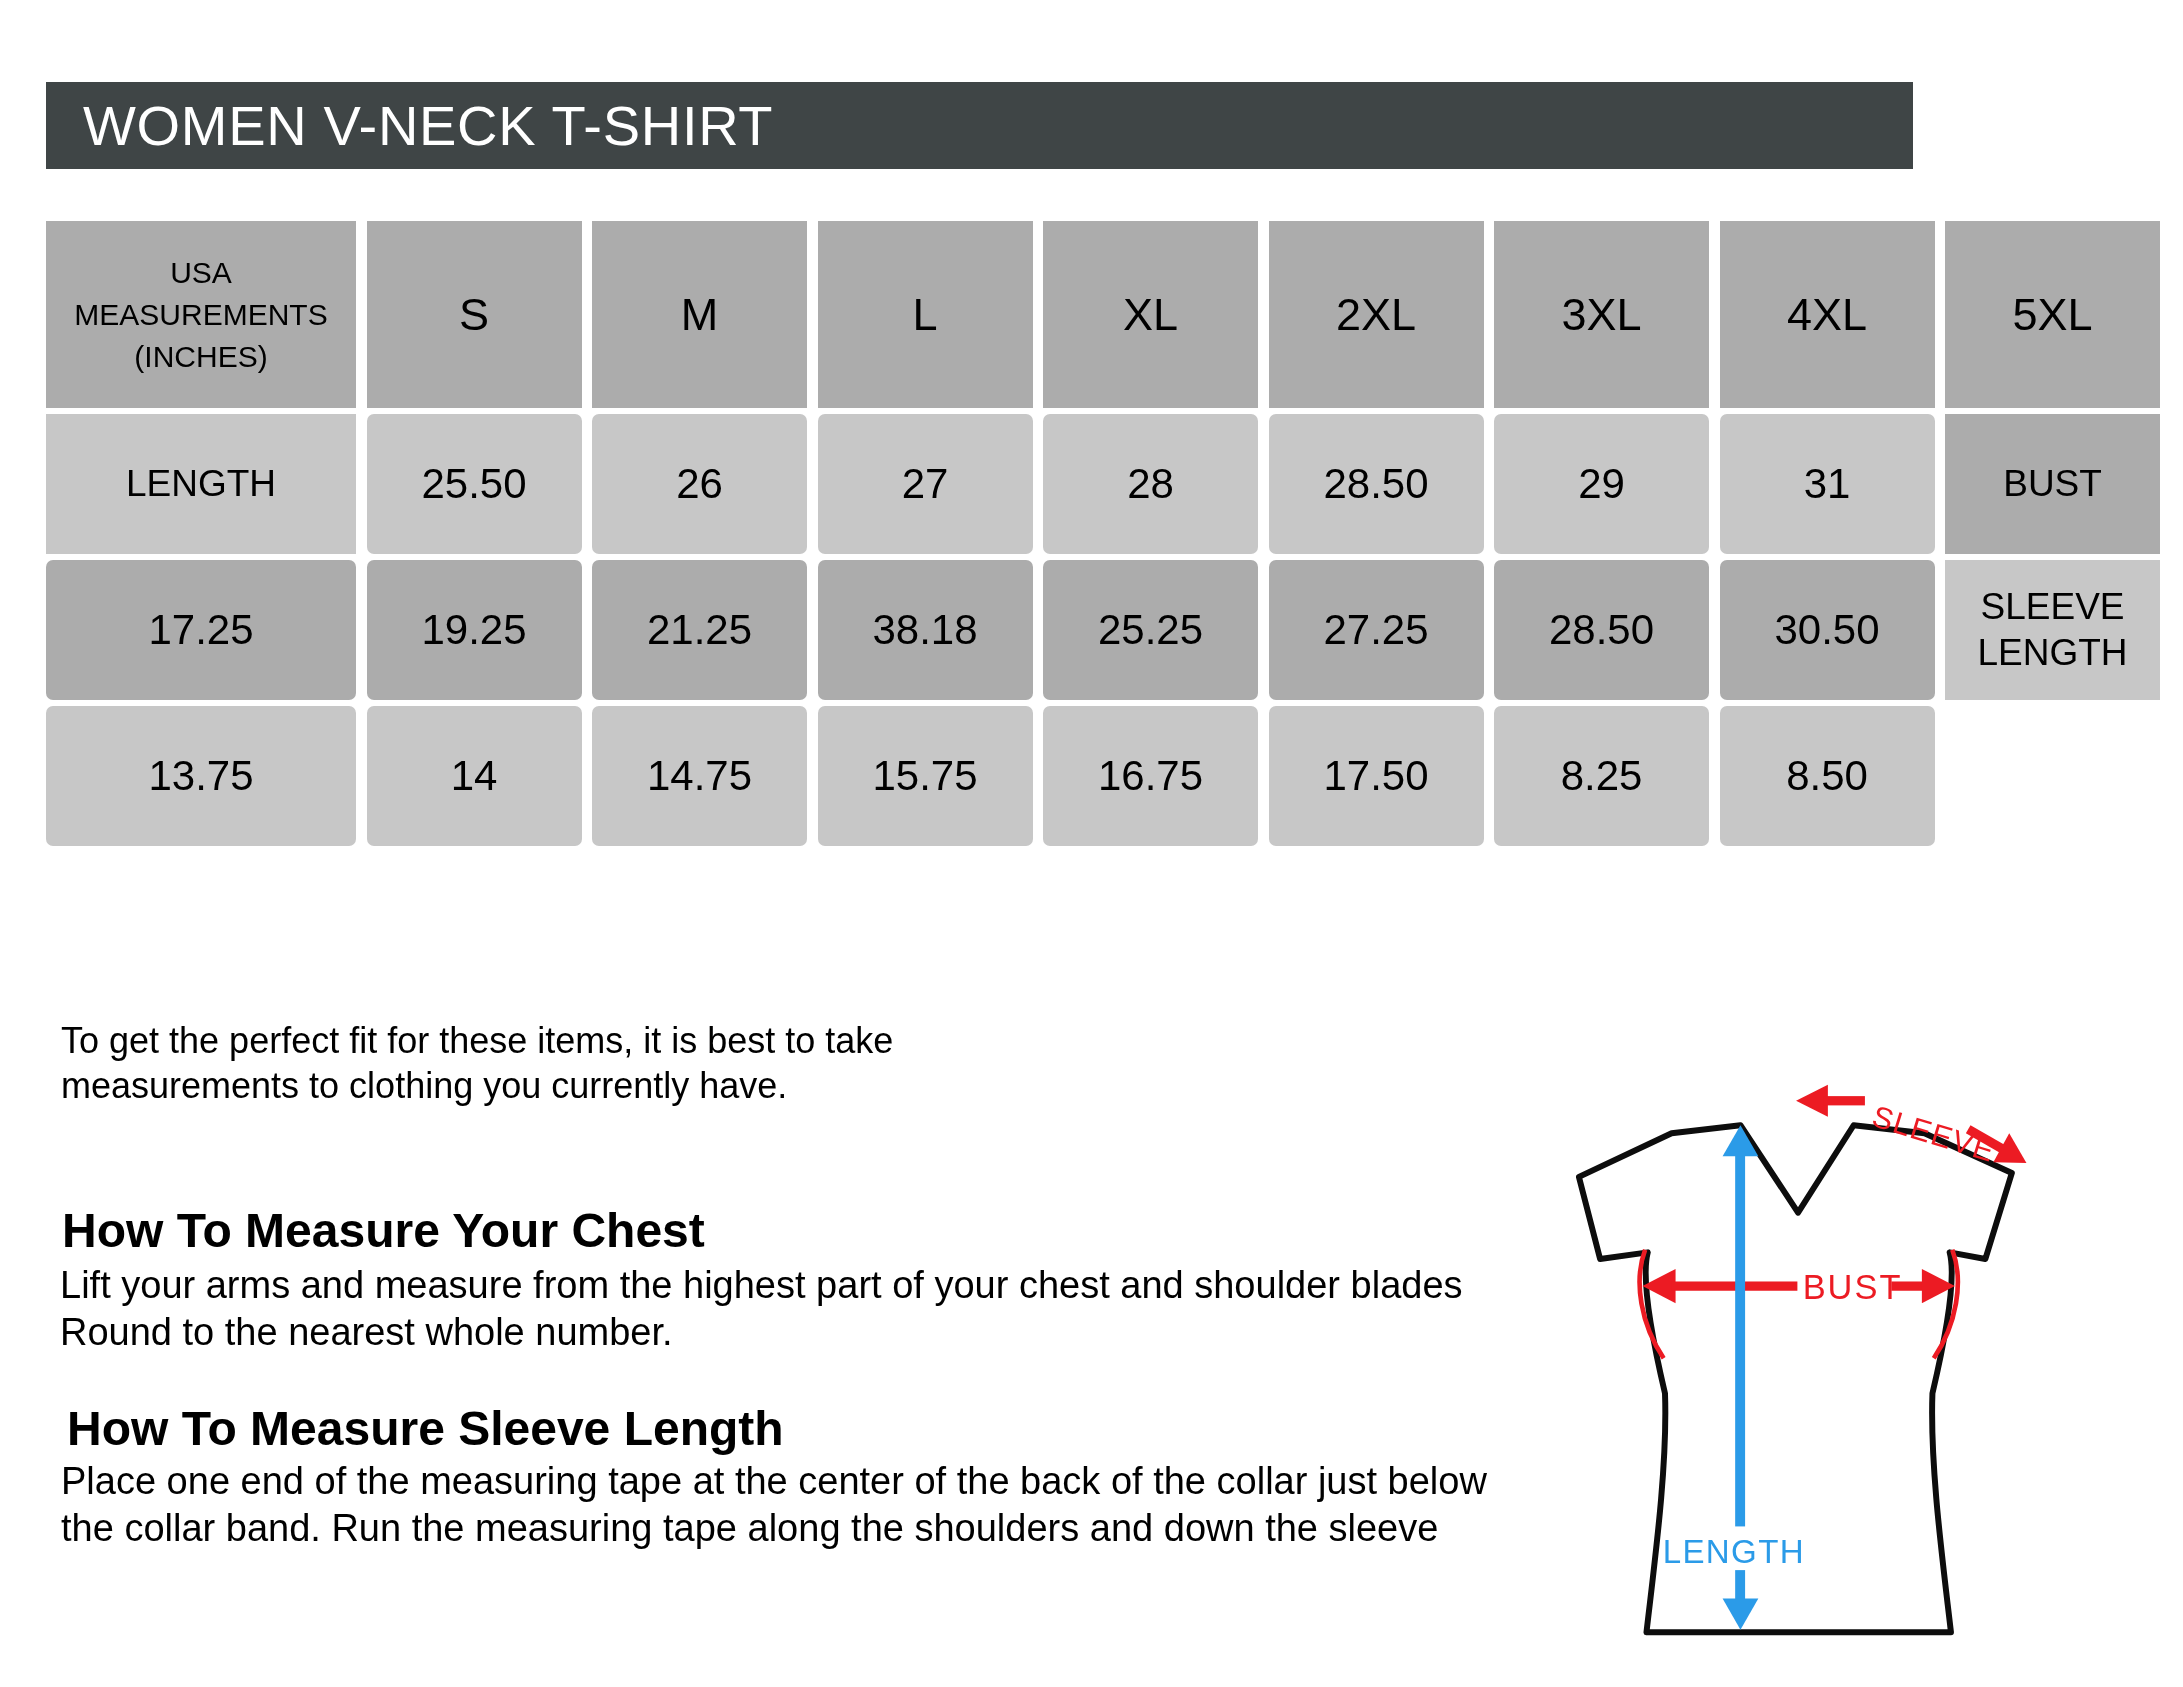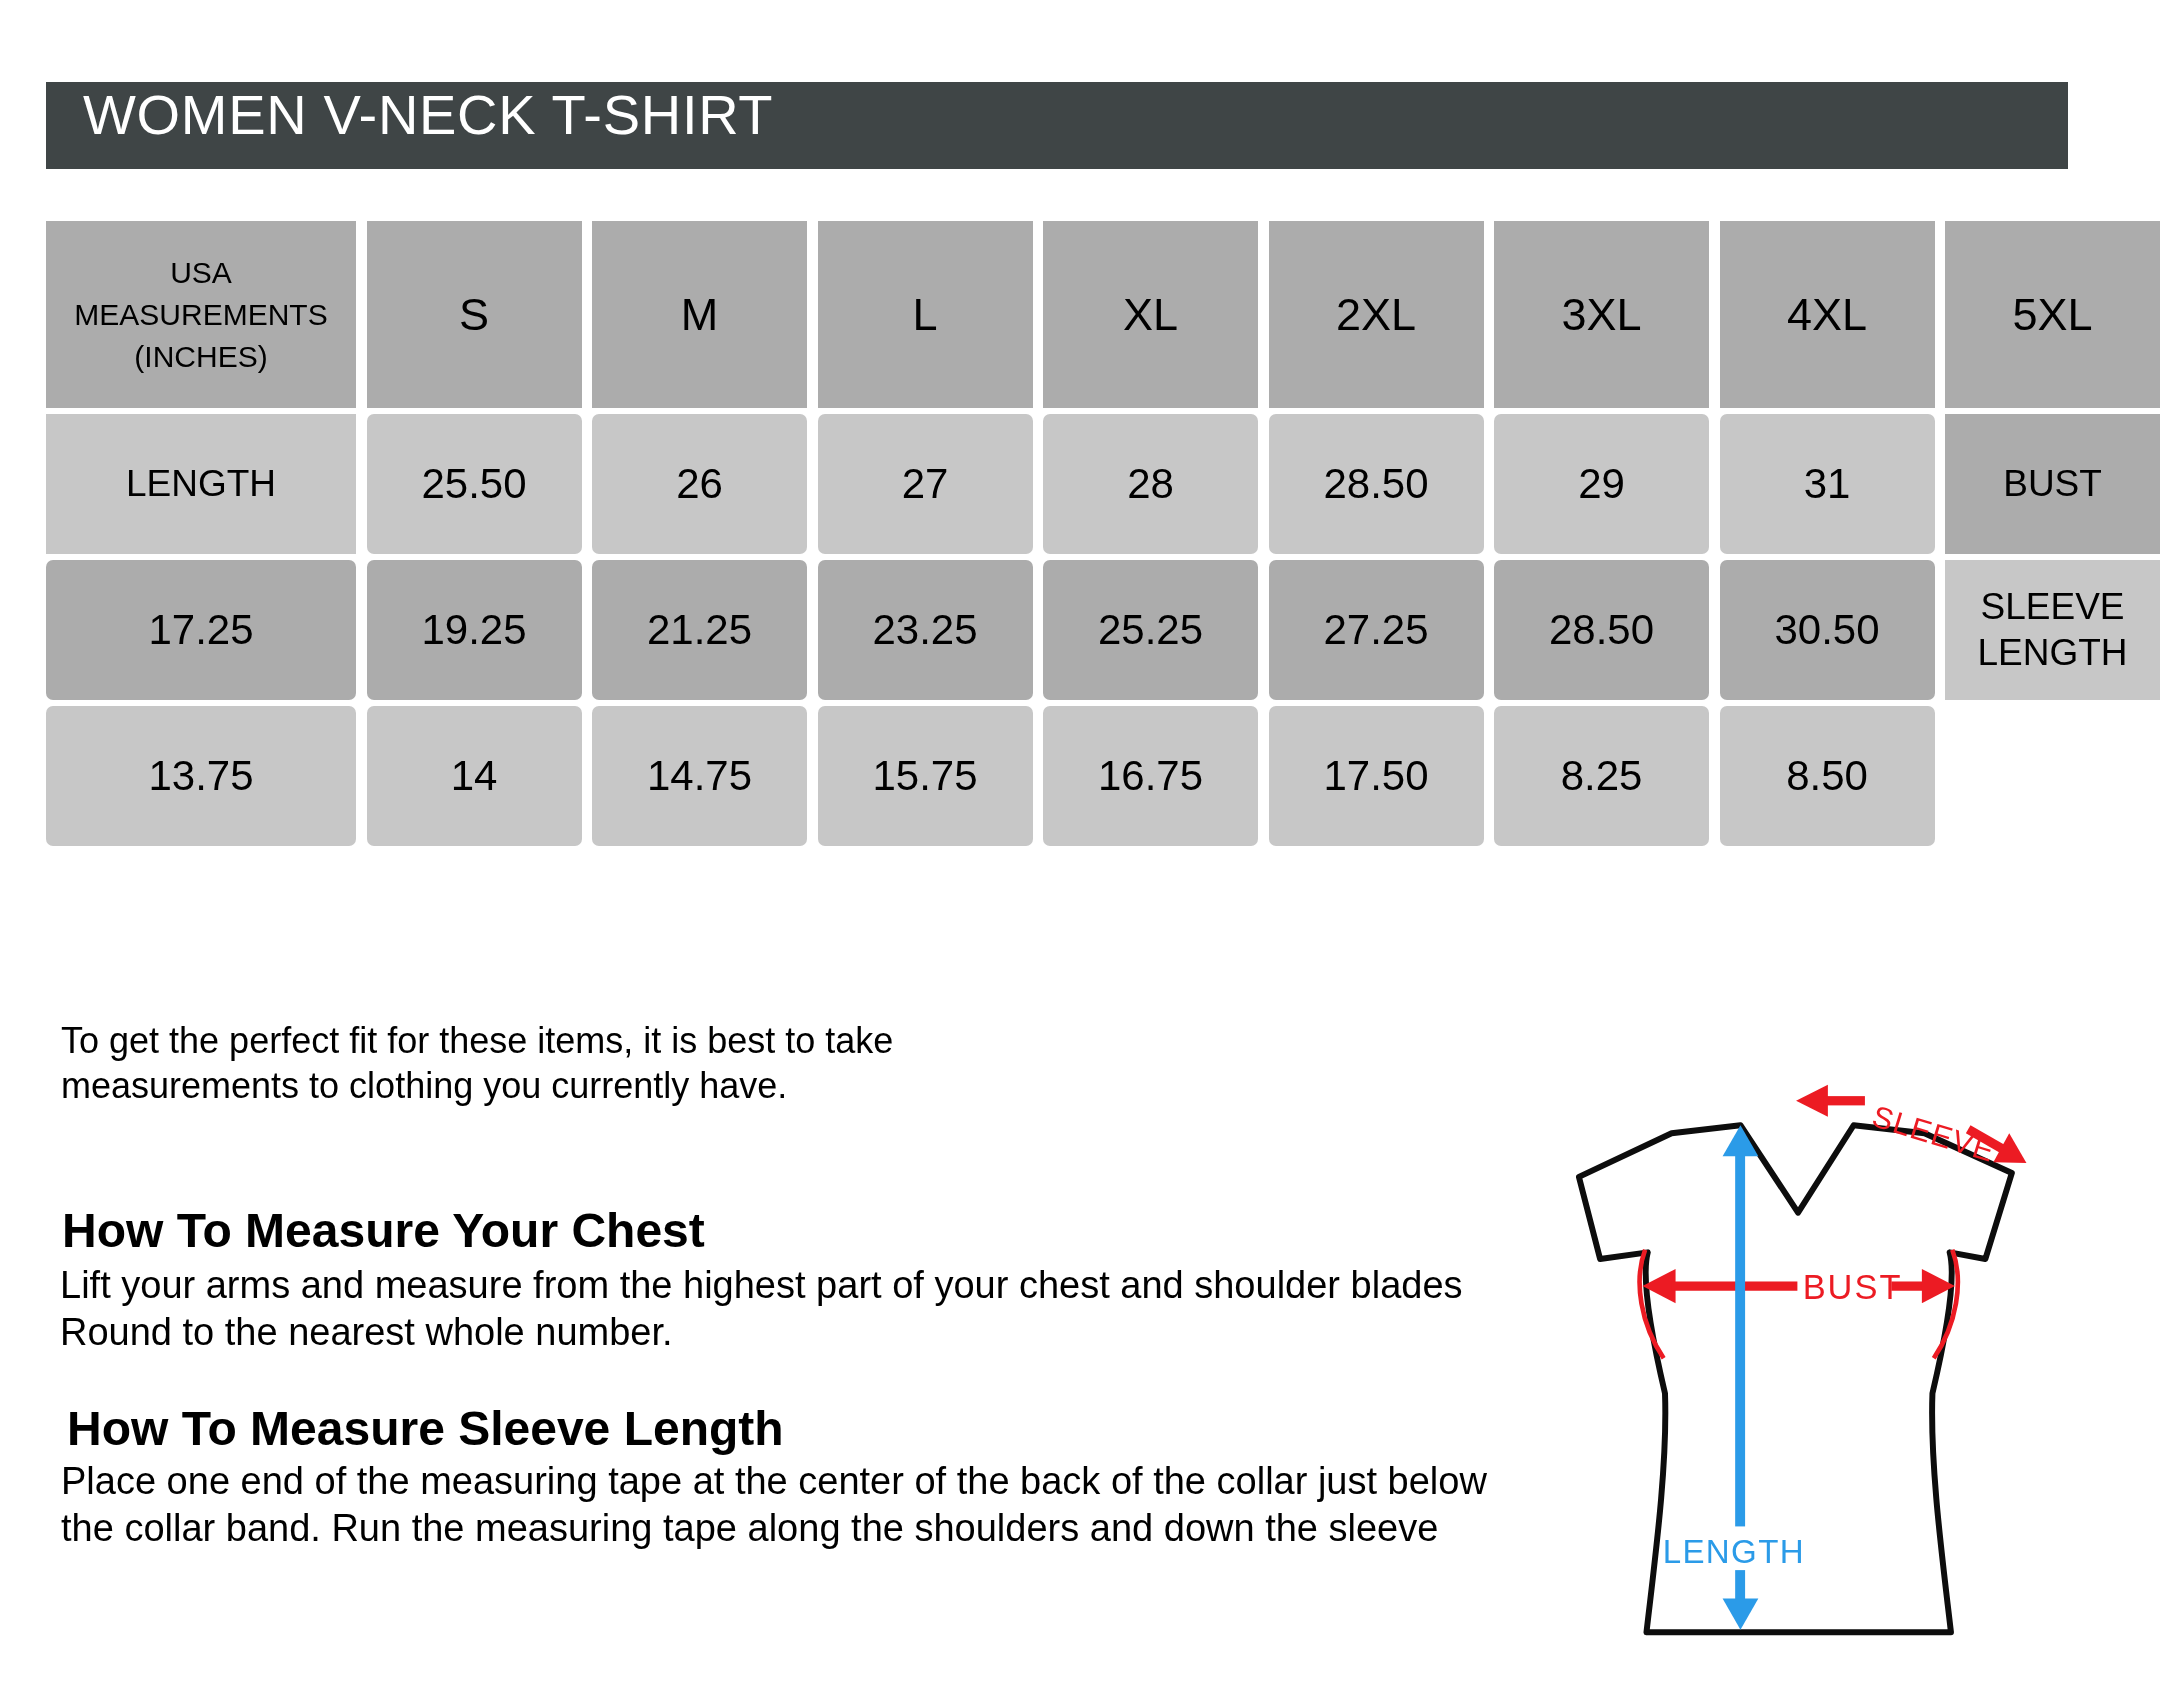--- a/index.html
+++ b/index.html
@@ -15,23 +15,23 @@
     position:relative;
     width:2183px;height:1687px;
     background:#ffffff;
     font-family:"Liberation Sans", sans-serif;
     color:#000;
     overflow:hidden;
   }
   
   .title-bar{
     position:absolute;left:46px;top:82px;
-    width:2022px;height:87px;
+    width:1867px;height:87px;
     background:var(--title-bar);
-    display:flex;
+    display:flex;align-items:center;
     box-sizing:border-box;padding-left:37px;
   }
   .title-bar h1{
     margin:0;color:#ffffff;font-size:56px;font-weight:400;
     letter-spacing:0.7px;white-space:nowrap;
   }
   
   .size-table{
     position:absolute;left:46px;top:221px;
     width:2114px;
@@ -103,21 +103,21 @@
     <div class="cell light value-cell">28.50</div>
     <div class="cell light value-cell">29</div>
     <div class="cell light value-cell">31</div>
 
     <div class="cell dark label-cell">
       <span>BUST</span>
     </div>
     <div class="cell dark value-cell">17.25</div>
     <div class="cell dark value-cell">19.25</div>
     <div class="cell dark value-cell">21.25</div>
-    <div class="cell dark value-cell">23.25</div>
+    <div class="cell dark value-cell">38.18</div>
     <div class="cell dark value-cell">25.25</div>
     <div class="cell dark value-cell">27.25</div>
     <div class="cell dark value-cell">28.50</div>
     <div class="cell dark value-cell">30.50</div>
 
     <div class="cell light label-cell">
       <span>SLEEVE LENGTH</span>
     </div>
     <div class="cell light value-cell">13.75</div>
     <div class="cell light value-cell">14</div>

